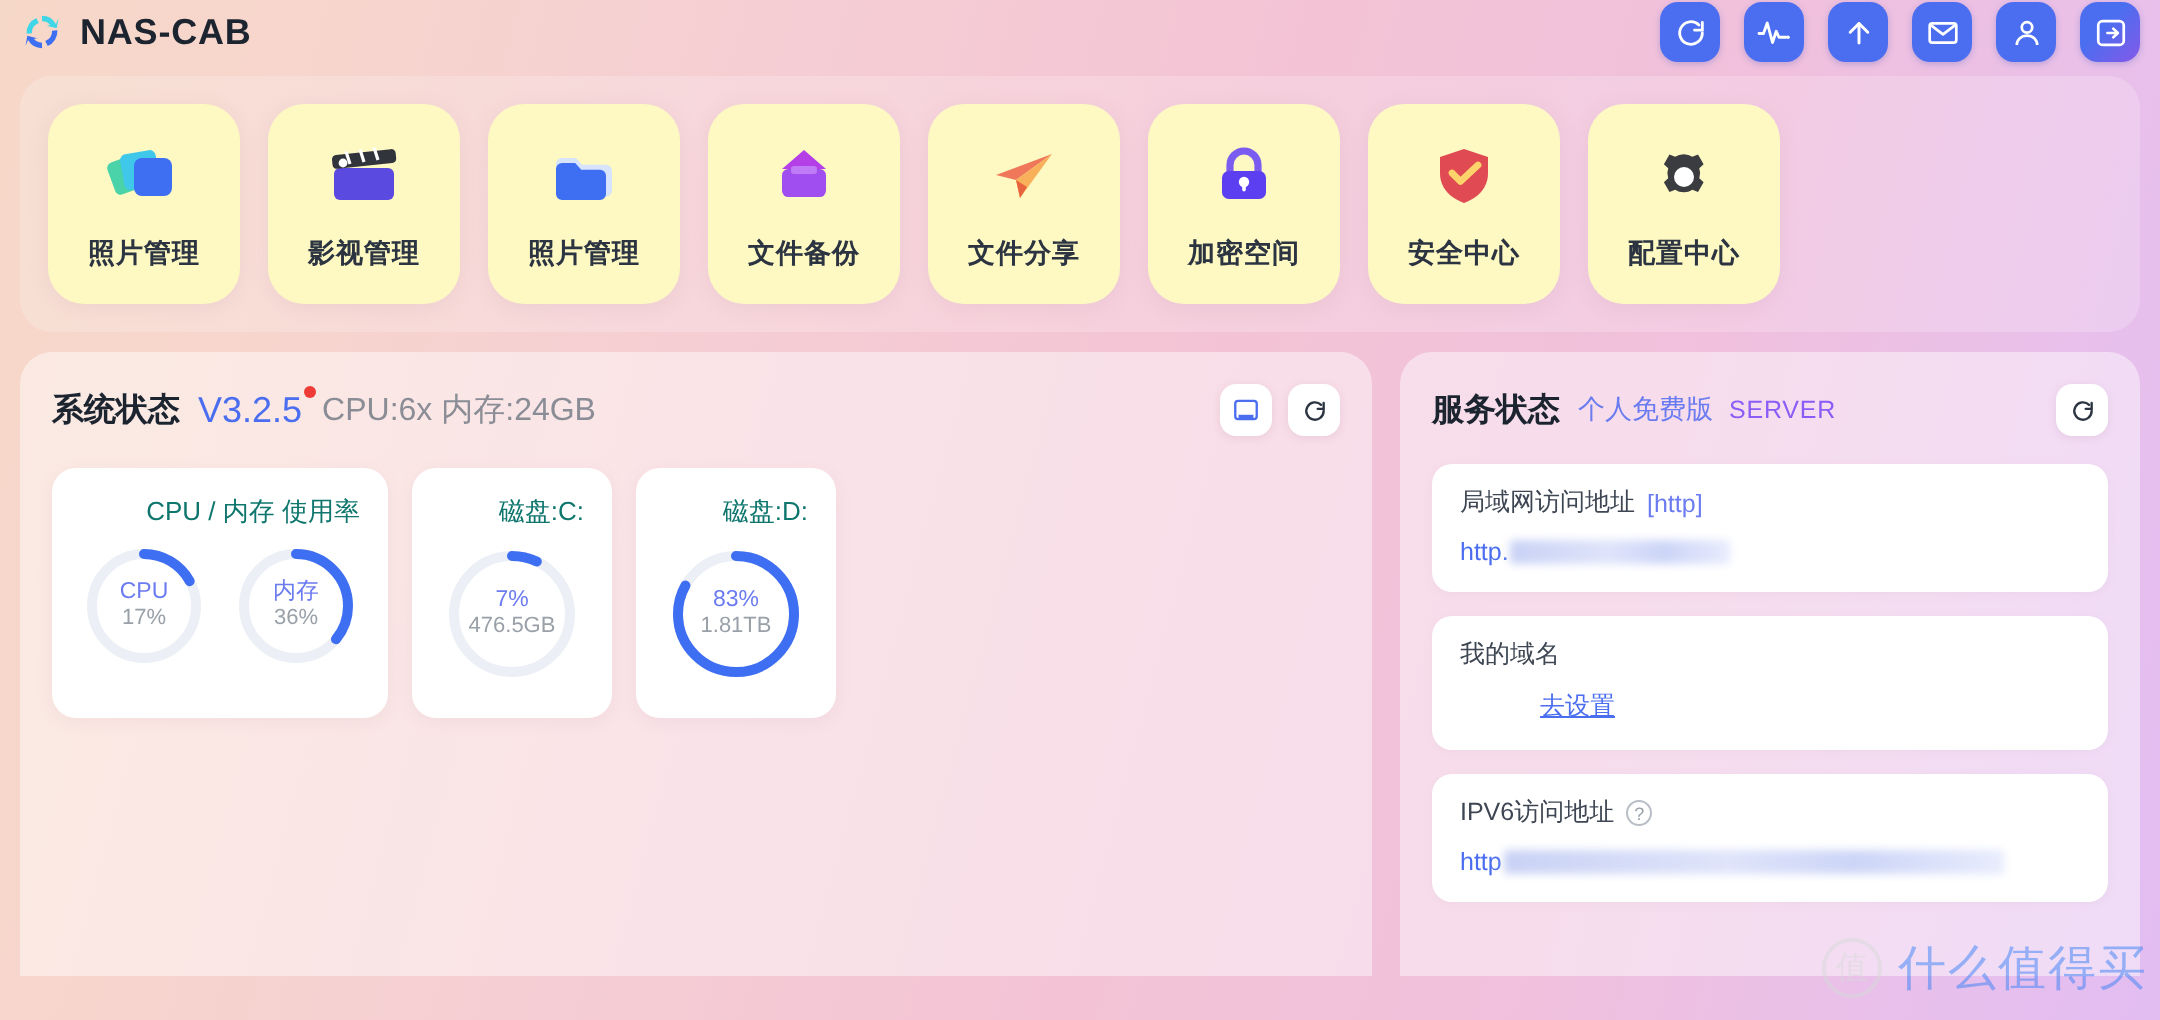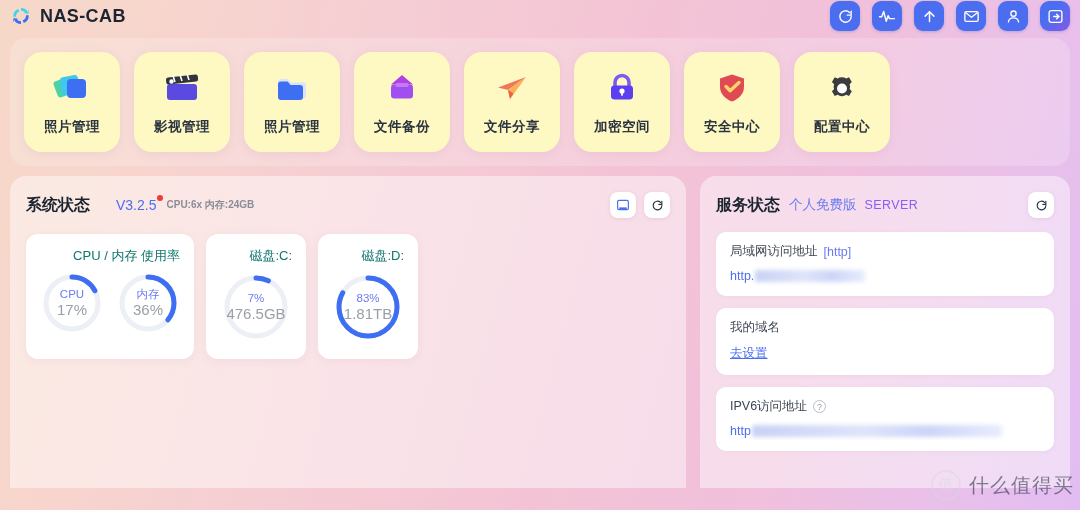--- a/index.html
+++ b/index.html
@@ -45,26 +45,26 @@
   .panel {
     border-radius: 16px 16px 0 0;
     background: rgba(255,255,255,.46);
     padding: 14px 16px;
   }
   .panel-left { width: 676px; }
   .panel-right { flex: 1; position: relative; }
 
   .phead { display: flex; align-items: center; height: 30px; }
   .ptitle { font-size: 16px; font-weight: 700; color: #1c2430; }
-  .pver { font-size: 14px; color: #4b6ef0; margin-left: 26px; position: relative; }
+  .pver { font-size: 18px; color: #4b6ef0; margin-left: 9px; position: relative; }
   .reddot {
     position: absolute; right: -7px; top: -2px;
     width: 6px; height: 6px; border-radius: 50%; background: #ef3b36;
   }
-  .pmeta { font-size: 10px; color: #8a8d96; margin-left: 10px; font-weight: bold; }
+  .pmeta { font-size: 16px; color: #8a8d96; margin-left: 10px; }
   .pbadge { font-size: 13.5px; color: #6b7bf0; margin-left: 9px; }
   .pbadge2 { font-size: 12.5px; color: #8b5cf6; margin-left: 8px; letter-spacing: .4px; }
   .phead-btns { margin-left: auto; display: flex; gap: 8px; }
   .sqbtn {
     width: 26px; height: 26px; border-radius: 8px; background: #fff;
     display: flex; align-items: center; justify-content: center;
     box-shadow: 0 1px 4px rgba(170,130,150,.18); cursor: pointer;
   }
 
   
@@ -77,53 +77,53 @@
   .stat-title { font-size: 13px; color: #0f766e; margin-bottom: 6px; white-space: nowrap; }
   .gauges { display: flex; gap: 12px; align-items: center; justify-content: center; }
   .gauge { position: relative; width: 64px; height: 64px; }
   .gauge svg { display: block; transform: rotate(-90deg); }
   .gauge .gtext {
     position: absolute; inset: 0; display: flex; flex-direction: column;
     align-items: center; justify-content: center; line-height: 1.22;
   }
   .g-label { font-size: 11.5px; color: #6b7bf0; }
   .g-val   { font-size: 11.5px; color: #6b7bf0; }
-  .g-sub   { font-size: 15px; color: #9aa0a8; }
+  .g-sub   { font-size: 11px; color: #9aa0a8; }
 
   
   .rowcard {
     background: #fff; border-radius: 10px; padding: 11px 26px 13px 14px;
     margin-top: 12px; box-shadow: 0 1px 5px rgba(190,150,170,.10);
   }
   .row-title { font-size: 12.5px; color: #3d4652; display: flex; align-items: center; gap: 6px; }
   .row-tag { color: #6b7bf0; font-size: 12.5px; }
   .help {
     width: 13px; height: 13px; border-radius: 50%; border: 1px solid #b9bec6;
     font-size: 9px; color: #9aa0a8; display: flex; align-items: center; justify-content: center;
   }
   .link { font-size: 12.5px; color: #4b6ef0; margin-top: 9px; display: flex; align-items: center; }
-  .link.u { text-decoration: underline; }
+  .link.u { text-decoration: underline; margin-left: 40px; }
   .redact {
     display: inline-block; height: 12px; margin-left: 1px; border-radius: 2px;
     background: linear-gradient(90deg,#c9d2f5,#dfe4fa 45%,#ccd5f7 70%,#e8ecfd);
     filter: blur(2.2px); vertical-align: -2px;
   }
 
   
   .watermark {
     position: absolute; right: 6px; bottom: 10px;
     display: flex; align-items: center; gap: 8px; opacity: .5;
     pointer-events: none;
   }
   .wm-circle {
     width: 30px; height: 30px; border-radius: 50%; border: 2px solid #d8d8da;
     display: flex; align-items: center; justify-content: center;
     font-size: 16px; color: #d8d8da;
   }
-  .wm-text { font-size: 20px; color: #0f172a; letter-spacing: 1px; }
+  .wm-text { font-size: 24px; color: #3b82f6; letter-spacing: 1px; }
 </style>
 </head>
 <body>
 
 <div class="topbar">
   <div class="brand">
     <span class="logo">
       <svg width="22" height="22" viewBox="0 0 24 24">
         <path d="M12 3.2a8.8 8.8 0 0 1 7.6 4.4l-2.6 1.5A5.8 5.8 0 0 0 12 6.2z" fill="#3fd7e8"></path>
         <path d="M19.6 7.6 21 4.4l-1 5.5-5.4-1.3z" fill="#3fd7e8"></path>

